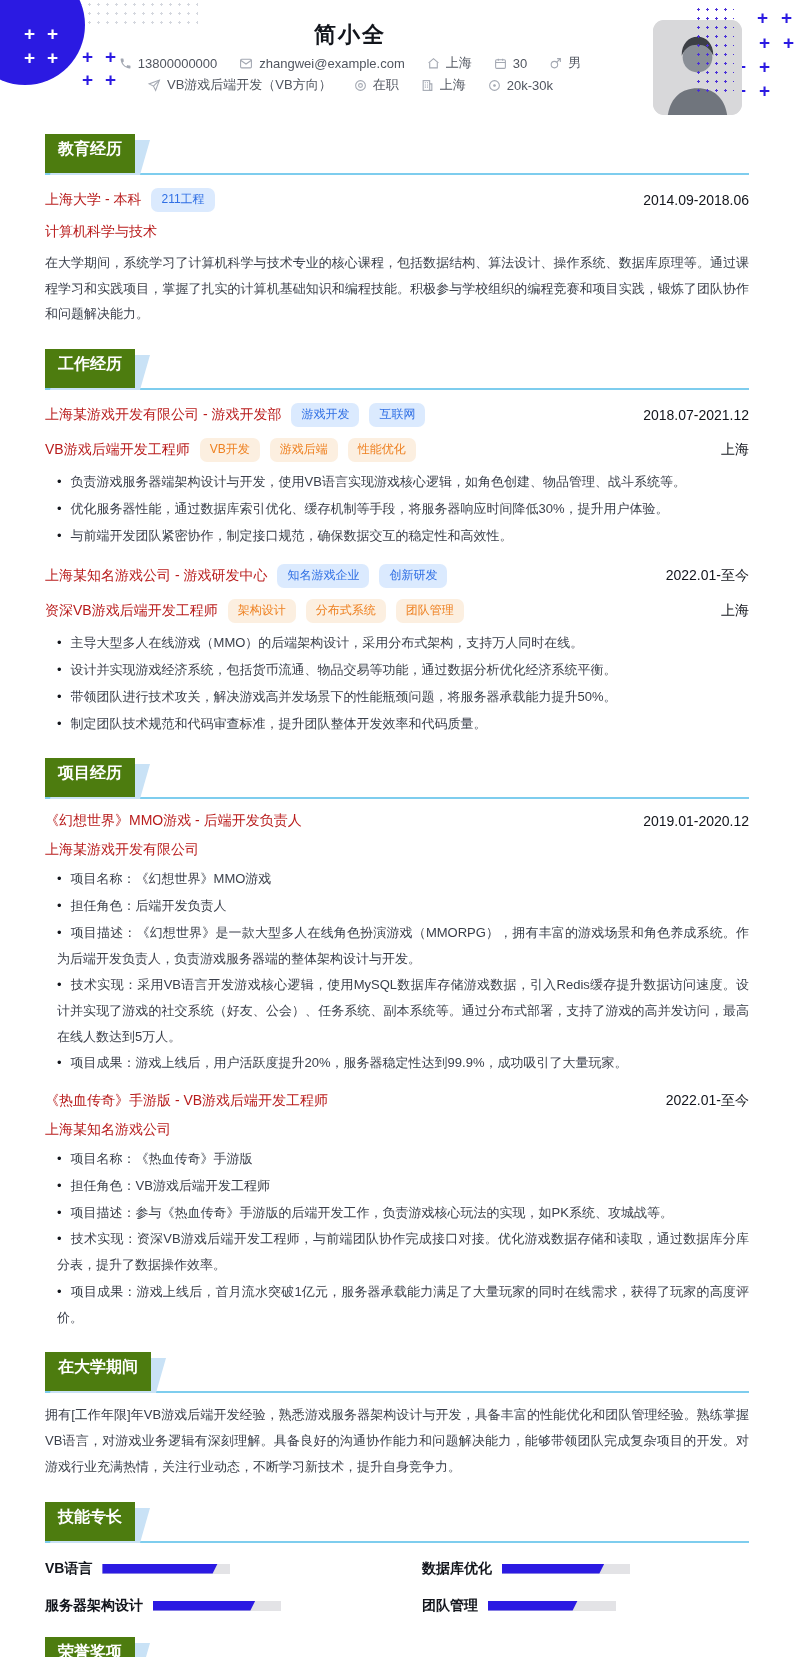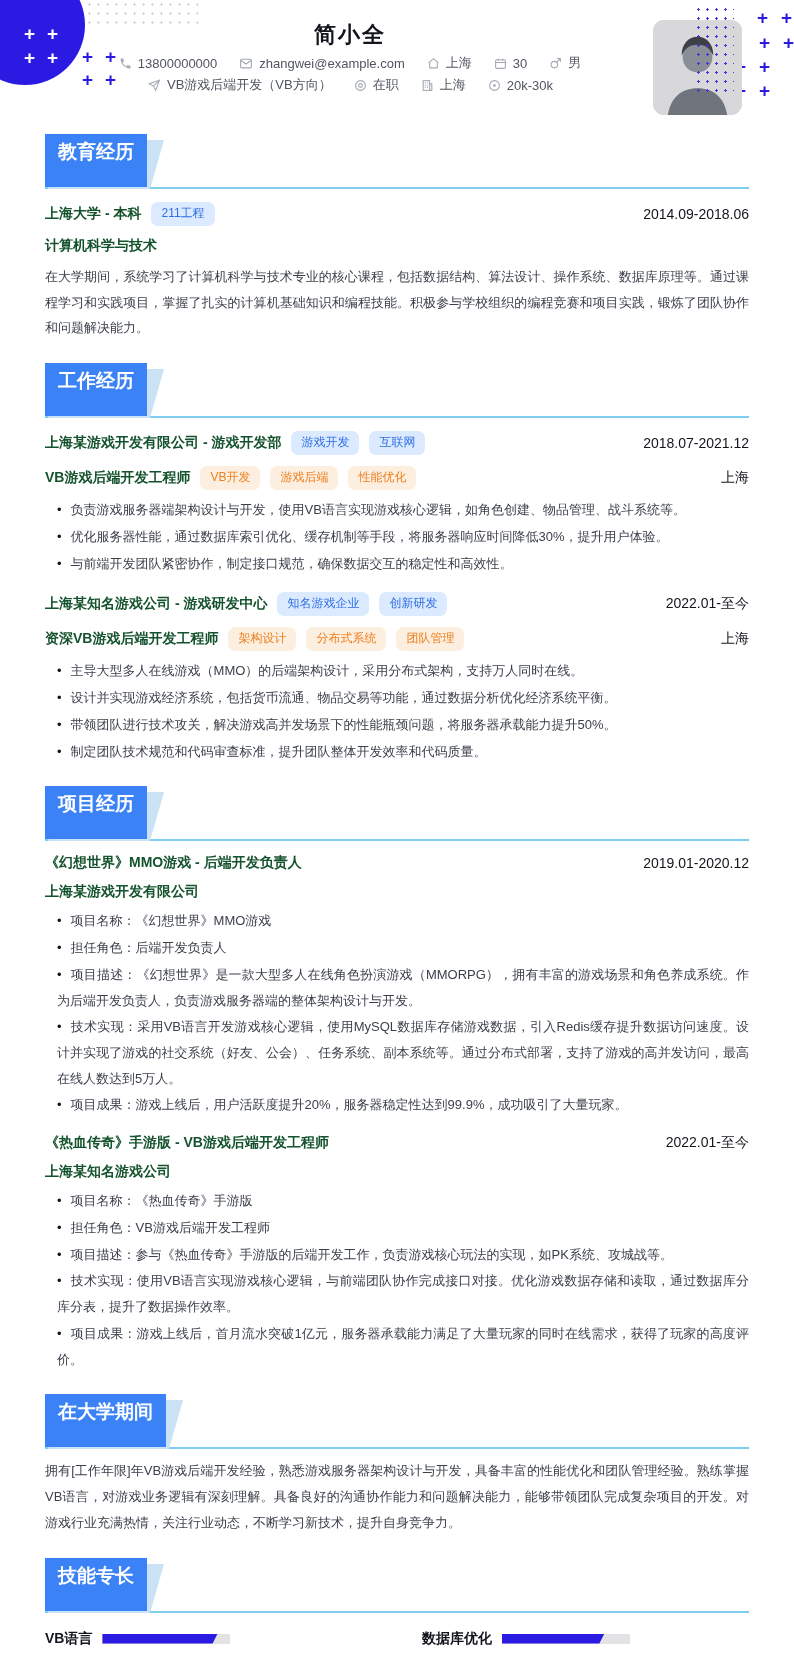--- a/index.html
+++ b/index.html
@@ -43,26 +43,26 @@
   }
   
   .section { margin:22px 45px 0 45px; }
   .sec-head { border-bottom:2px solid #7ecdee; position:relative; }
   .badge-wrap { position:relative; display:inline-block; margin-bottom:0; }
   .badge-shadow {
     position:absolute; left:10px; top:6px; right:-10px; bottom:-2px;
     background:#c9e2f6; transform:skewX(-16deg); z-index:0;
   }
   .badge {
-    position:relative; z-index:1; display:inline-block; background:#3b82f6;
-    color:#fff; font-weight:bold; font-size:19px; padding:5px 13px 22px 13px;
+    position:relative; z-index:1; display:inline-block; background:#4d7c0f;
+    color:#fff; font-weight:bold; font-size:16px; padding:5px 13px 13px 13px;
   }
   .entry-row { display:flex; justify-content:space-between; align-items:center; margin-top:13px; }
   .entry-left { display:flex; align-items:center; gap:10px; min-width:0; }
-  .entry-title { font-weight:bold; font-size:14px; color:#14532d; white-space:nowrap; }
+  .entry-title { font-weight:normal; font-size:14px; color:#b91c1c; white-space:nowrap; }
   .date { font-weight:normal; font-size:14px; color:#12151c; white-space:nowrap; }
   .subrow { margin-top:11px; }
   .tag {
     display:inline-block; font-size:12px; border-radius:7px; padding:3px 10px 4px 10px;
     white-space:nowrap;
   }
   .tag-blue { background:#dbeafe; color:#2f6fe4; }
   .tag-orange { background:#fcefe0; color:#ee8020; }
   .para { font-size:13px; line-height:1.98; color:#3a3f4a; margin-top:9px; text-align:justify; }
   .bullet { font-size:13px; line-height:1.98; color:#3a3f4a; margin:1px 0 1px 12px; text-align:justify; }
@@ -290,21 +290,21 @@
         <span class="entry-title">《热血传奇》手游版 - VB游戏后端开发工程师</span>
         <span class="date">2022.01-至今</span>
       </div>
       <div class="entry-row subrow">
         <span class="entry-title">上海某知名游戏公司</span>
       </div>
       <div class="bullets">
         <p class="bullet">项目名称：《热血传奇》手游版</p>
         <p class="bullet">担任角色：VB游戏后端开发工程师</p>
         <p class="bullet">项目描述：参与《热血传奇》手游版的后端开发工作，负责游戏核心玩法的实现，如PK系统、攻城战等。</p>
-        <p class="bullet">技术实现：使用VB语言实现游戏核心逻辑，与前端团队协作完成接口对接。优化游戏数据存储和读取，通过数据库分库分表，提升了数据操作效率。</p>
+        <p class="bullet">技术实现：资深VB游戏后端开发工程师，与前端团队协作完成接口对接。优化游戏数据存储和读取，通过数据库分库分表，提升了数据操作效率。</p>
         <p class="bullet">项目成果：游戏上线后，首月流水突破1亿元，服务器承载能力满足了大量玩家的同时在线需求，获得了玩家的高度评价。</p>
       </div>
     </div>
   </div>
 
   <div class="section">
     <div class="sec-head">
       <span class="badge-wrap"><span class="badge-shadow"></span><span class="badge">在大学期间</span></span>
     </div>
     <p class="para" style="">拥有[工作年限]年VB游戏后端开发经验，熟悉游戏服务器架构设计与开发，具备丰富的性能优化和团队管理经验。熟练掌握VB语言，对游戏业务逻辑有深刻理解。具备良好的沟通协作能力和问题解决能力，能够带领团队完成复杂项目的开发。对游戏行业充满热情，关注行业动态，不断学习新技术，提升自身竞争力。</p>

